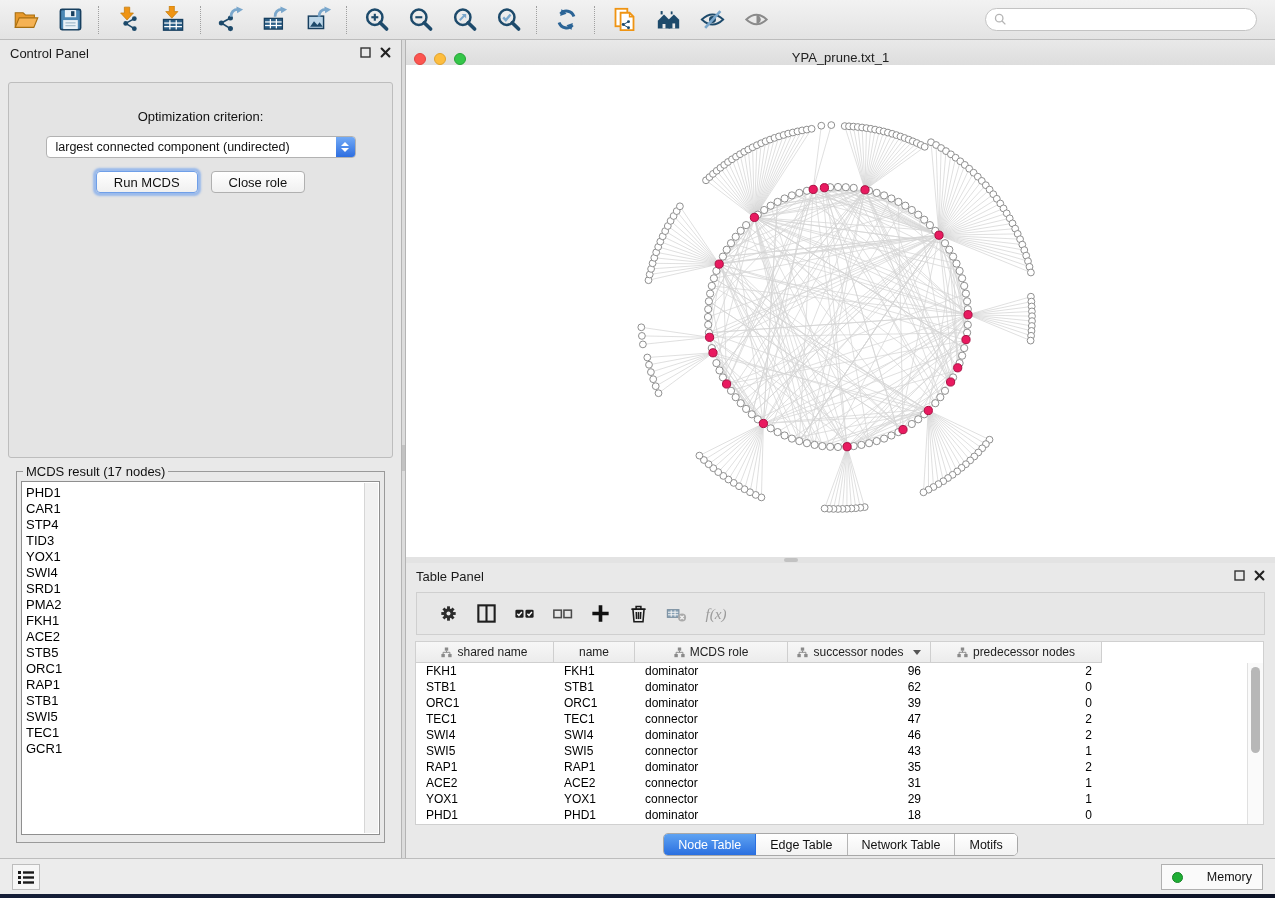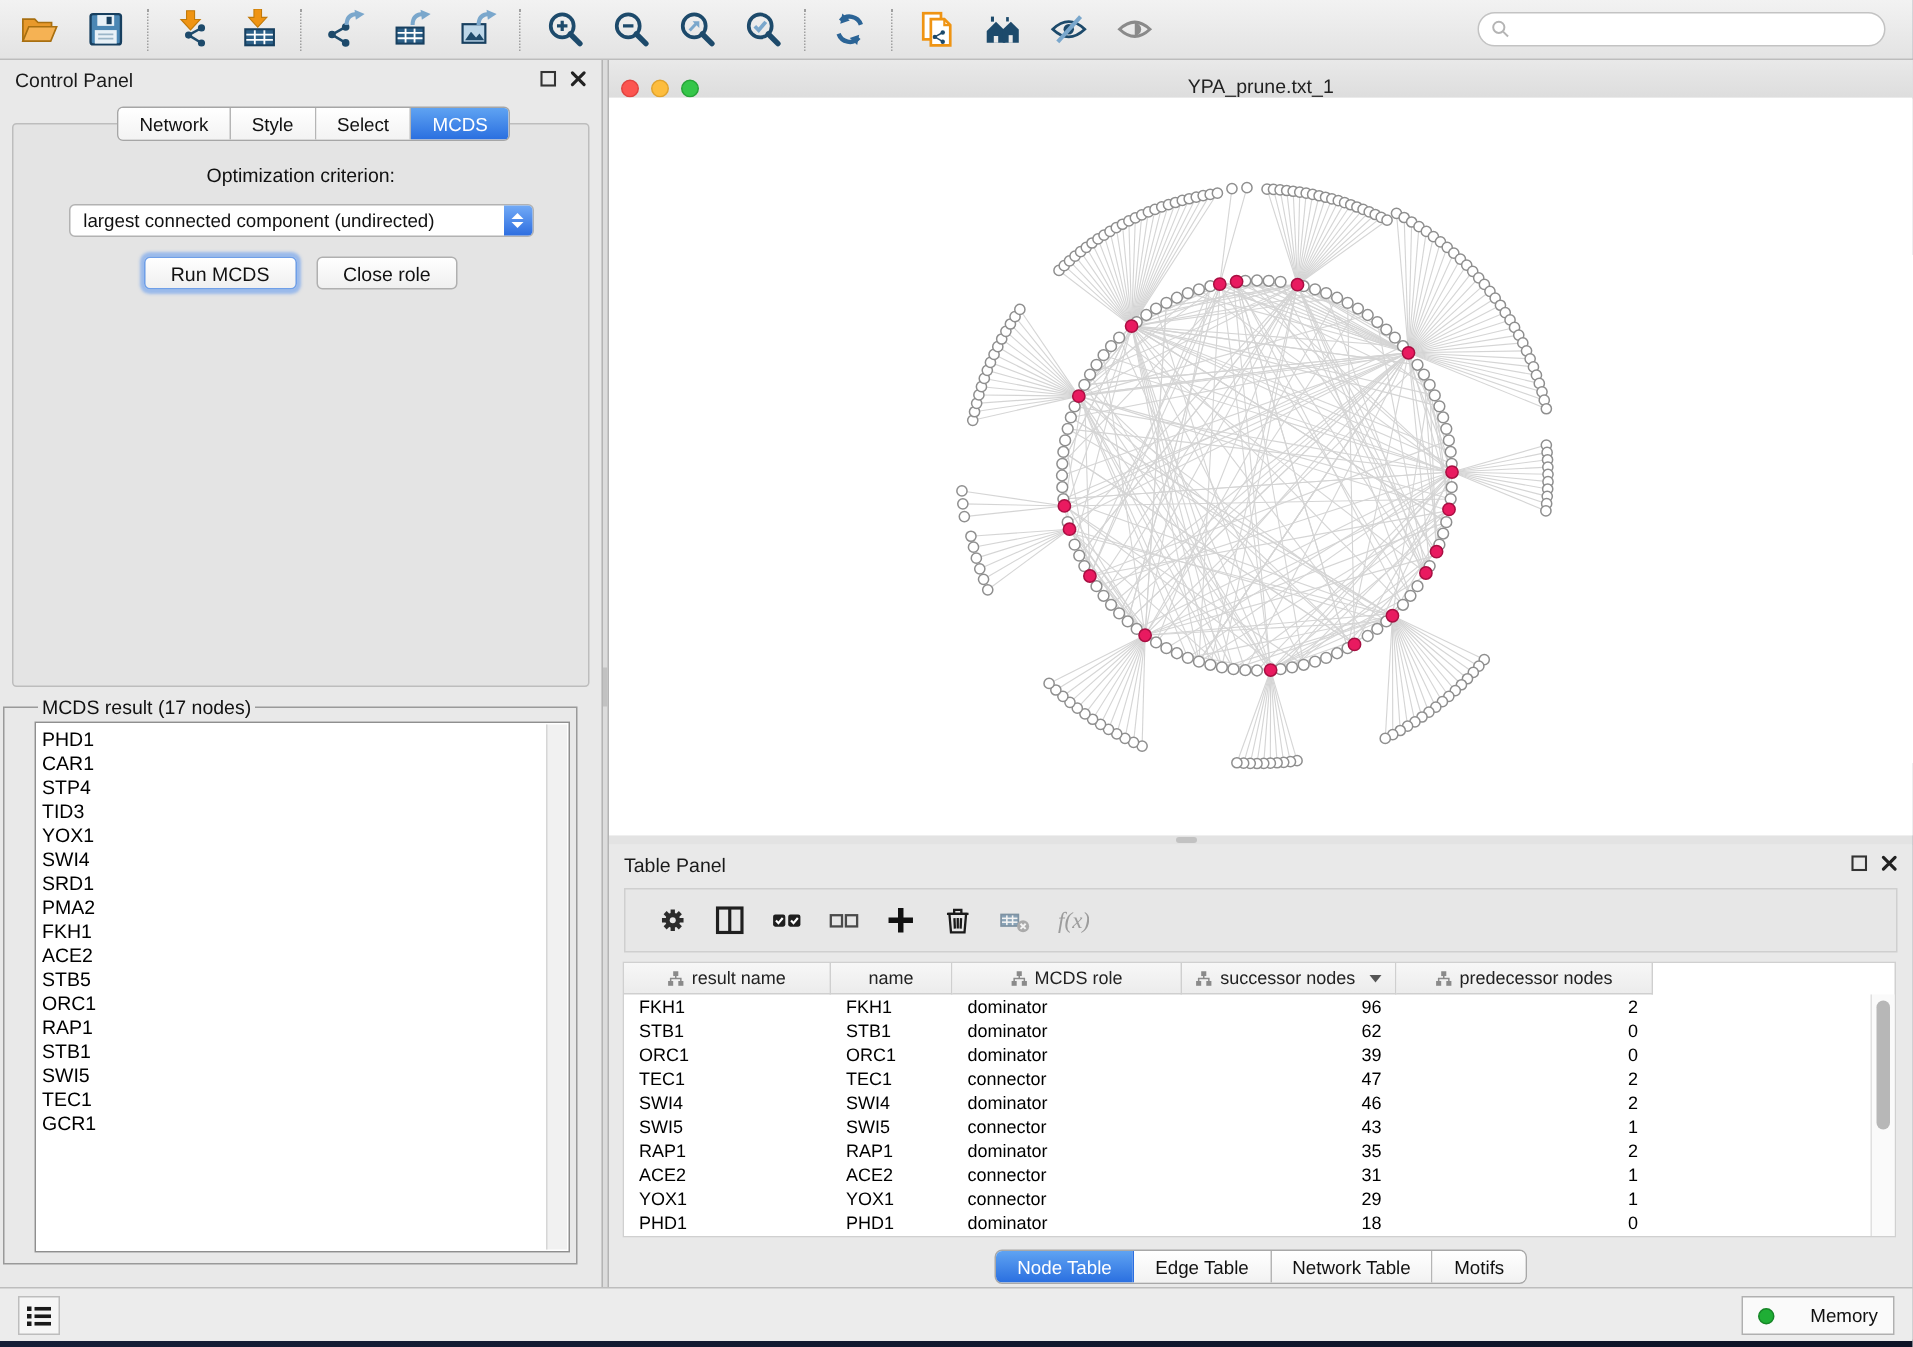--- a/index.html
+++ b/index.html
@@ -45,22 +45,22 @@
   .stepper{width:19px;height:20px;border-radius:0 3px 3px 0;background:linear-gradient(#72aaf6,#2e6ee0);
     display:flex;flex-direction:column;align-items:center;justify-content:center;gap:2px;}
   .stepper i{display:block;width:0;height:0;border-left:4px solid transparent;border-right:4px solid transparent;}
   .stepper .up{border-bottom:4.5px solid #fff;}
   .stepper .down{border-top:4.5px solid #fff;}
   .btn-row{margin-top:13px;display:flex;justify-content:center;gap:13px;}
   .mbtn{font-size:13px;color:#111;background:linear-gradient(#ffffff,#f0f0f0);
     border:1px solid #b0b0b0;border-radius:4px;height:22px;padding:0 17px;font-family:inherit;}
   .mbtn.focusring{border-color:#6f9fe8;box-shadow:0 0 2px 2.5px rgba(92,152,240,.55);}
 
-  .mcds-fieldset{position:absolute;left:2px;right:16px;top:424px;height:368px;
-    border:1px solid #9a9a9a;margin:0;padding:2px 4px 7px 20px;background:transparent;}
+  .mcds-fieldset{position:absolute;left:16px;right:16px;top:424px;height:368px;
+    border:1px solid #9a9a9a;margin:0;padding:2px 4px 7px 4px;background:transparent;}
   .mcds-fieldset legend{font-size:13px;color:#111;padding:0 3px;margin-left:2px;}
   .result-wrap{position:relative;width:100%;height:100%;background:#fff;border:1px solid #8f8f8f;box-sizing:border-box;}
   .result-list{position:absolute;left:4px;top:3px;bottom:2px;right:16px;overflow:hidden;
     font-size:13px;line-height:16px;color:#000;}
   .result-scroll{position:absolute;right:1px;top:1px;bottom:1px;width:13px;background:#f1f1f1;border-left:1px solid #d6d6d6;}
 
   
   .v-splitter{position:absolute;left:401px;top:40px;width:5px;height:818px;background:#dcdcdc;
     border-left:1px solid #b4b4b4;border-right:1px solid #b4b4b4;box-sizing:border-box;}
   .v-splitter .handle{position:absolute;left:0;top:405px;width:100%;height:26px;background:#c2c2c2;}
@@ -314,26 +314,20 @@
       <span class="panel-title">Control Panel</span>
       <span class="panel-wbtns">
         <svg viewBox="0 0 11 11">
             <rect x="1" y="1" width="9" height="9" fill="none" stroke="#333" stroke-width="1.4"></rect>
           </svg>
         <svg viewBox="0 0 11 11">
             <path d="M1.6 1.6l7.8 7.8M9.4 1.6L1.6 9.4" stroke="#222" stroke-width="2.1" stroke-linecap="round"></path>
           </svg>
       </span>
     </div>
-    <div class="seg-tabs" id="cp-tabs">
-        <div class="seg">Network</div>
-        <div class="seg">Style</div>
-        <div class="seg">Select</div>
-        <div class="seg active">MCDS</div>
-      </div>
     <div class="tab-content">
       <div class="opt-label">Optimization criterion:</div>
       <div class="dropdown">
         <span class="val">largest connected component (undirected)</span>
         <span class="stepper">
             <i class="up"></i>
             <i class="down"></i>
           </span>
       </div>
       <div class="btn-row">
@@ -1124,21 +1118,21 @@
       <div class="t-header" id="t-header">
           <div class="th" style="width: 138px;">
             <svg class="tree" viewBox="0 0 11 11">
               <g fill="#8a8a8a">
                 <rect x="3.8" y="0.5" width="3.4" height="3.2"></rect>
                 <rect x="0.4" y="7" width="3.4" height="3.2"></rect>
                 <rect x="7.2" y="7" width="3.4" height="3.2"></rect>
               </g>
               <path d="M5.5 3.7v1.6M2.1 7V5.3h6.8V7" fill="none" stroke="#8a8a8a"></path>
             </svg>
-            <span>result name</span>
+            <span>shared name</span>
           </div>
           <div class="th" style="width: 81px;">
             <span>name</span>
           </div>
           <div class="th" style="width: 153px;">
             <svg class="tree" viewBox="0 0 11 11">
               <g fill="#8a8a8a">
                 <rect x="3.8" y="0.5" width="3.4" height="3.2"></rect>
                 <rect x="0.4" y="7" width="3.4" height="3.2"></rect>
                 <rect x="7.2" y="7" width="3.4" height="3.2"></rect>

